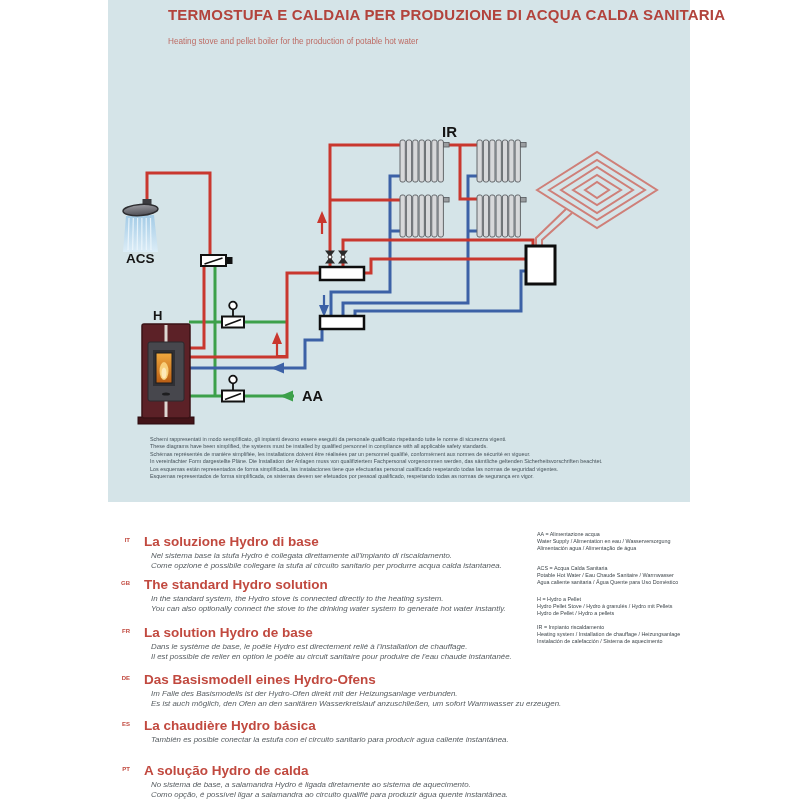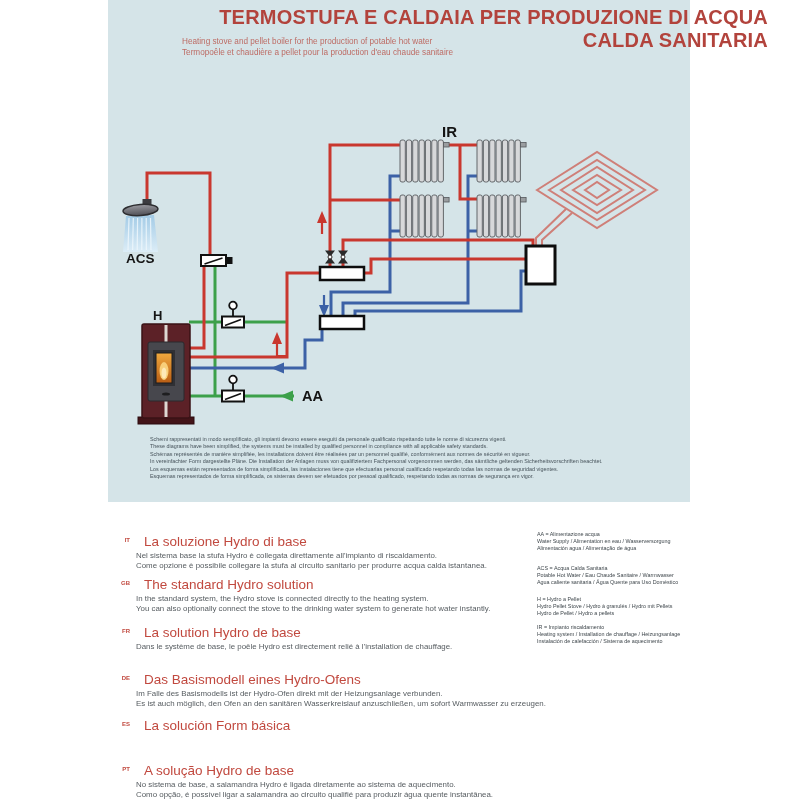--- a/index.html
+++ b/index.html
@@ -1,45 +1,44 @@
 <!DOCTYPE html>
 <html><head>
 <meta charset="utf-8">
 <style>
   html,body{margin:0;padding:0;background:#ffffff;}
   #page{position:relative;width:800px;height:800px;background:#ffffff;overflow:hidden;
         font-family:"Liberation Sans",sans-serif;}
   #panel{position:absolute;left:108px;top:0;width:582px;height:502px;background:#d5e4e8;}
-  #title{position:absolute;left:168px;top:6px;width:600px;font-size:20px;font-weight:bold;
-         letter-spacing:.2px;color:#b2433c;text-align:right;}
-  #subtitles{position:absolute;left:168px;top:37px;font-size:8.2px;line-height:10.6px;color:#bd6b64;margin-left:14px;}
+  #title{position:absolute;left:168px;top:6px;width:600px;font-size:15px;font-weight:bold;
+         letter-spacing:.2px;color:#b2433c;}
+  #subtitles{position:absolute;left:168px;top:37px;font-size:8.2px;line-height:10.6px;color:#bd6b64;}
   #disclaimer{position:absolute;left:150px;top:436px;width:535px;font-size:5.4px;
               line-height:7.4px;color:#46525a;}
   .sec{position:absolute;left:0;width:430px;}
   .sec .code{position:absolute;left:112px;width:18px;text-align:right;font-size:6px;
              font-weight:bold;color:#c1493f;top:3px;}
-  .sec .hd{position:absolute;left:136px;top:0;width:420px;font-size:13.5px;font-weight:normal;
+  .sec .hd{position:absolute;left:136px;top:0;width:420px;font-size:13.5px;font-weight:bold;
            color:#c1493f;white-space:nowrap;padding-left:8px;}
-  .sec .bd{position:absolute;left:136px;top:16.5px;width:430px;font-size:7.9px;
-           line-height:10.4px;color:#565c60;white-space:nowrap;}
+  .sec .bd{position:absolute;left:151px;top:16.5px;width:430px;font-size:7.9px;
+           line-height:10.4px;color:#565c60;white-space:nowrap;font-style:italic;}
   .leg{position:absolute;left:537px;width:230px;font-size:5.4px;line-height:7px;color:#3f474c;}
   svg text{font-family:"Liberation Sans",sans-serif;font-weight:bold;fill:#141414;}
 </style>
 </head>
 <body>
 
 <div id="page">
 
   <div id="panel"></div>
 
   <div id="title">TERMOSTUFA E CALDAIA PER PRODUZIONE DI ACQUA CALDA SANITARIA</div>
 
   <div id="subtitles">
     <div>Heating stove and pellet boiler for the production of potable hot water</div>
-    <div>Termopoêle et chaudière a pellet pour la production d'eau chaude sanitaire</div>
   </div>
 
   <svg style="position:absolute;left:0;top:0;" width="800" height="510" viewBox="0 0 800 510">
     <defs>
       <linearGradient id="sprayGrad" x1="0" y1="0" x2="0" y2="1">
         <stop offset="0" stop-color="#a3cbe6"></stop>
           <stop offset="1" stop-color="#dcedf7"></stop>
       </linearGradient>
       <linearGradient id="headGrad" x1="0" y1="0" x2="0" y2="1">
         <stop offset="0" stop-color="#9a9aa0"></stop>
@@ -193,39 +192,41 @@
     <div class="bd">
         <div>In the standard system, the Hydro stove is connected directly to the heating system.</div>
                     <div>You can also optionally connect the stove to the drinking water system to generate hot water instantly.</div>
       </div>
   </div>
   <div class="sec" style="top:625px">
     <span class="code">FR</span>
     <div class="hd">La solution Hydro de base</div>
     <div class="bd">
         <div>Dans le système de base, le poêle Hydro est directement relié à l'installation de chauffage.</div>
+                    <div>Il est possible de relier en option le poêle au circuit sanitaire pour produire de l'eau chaude instantanée.</div>
       </div>
   </div>
   <div class="sec" style="top:672px">
     <span class="code">DE</span>
     <div class="hd">Das Basismodell eines Hydro-Ofens</div>
     <div class="bd">
         <div>Im Falle des Basismodells ist der Hydro-Ofen direkt mit der Heizungsanlage verbunden.</div>
                     <div>Es ist auch möglich, den Ofen an den sanitären Wasserkreislauf anzuschließen, um sofort Warmwasser zu erzeugen.</div>
       </div>
   </div>
   <div class="sec" style="top:718px">
     <span class="code">ES</span>
-    <div class="hd">La solución Form básica</div>
-    <div class="bd">
+    <div class="hd">La chaudière Hydro básica</div>
+    <div class="bd">
+                    <div>También es posible conectar la estufa con el circuito sanitario para producir agua caliente instantánea.</div>
       </div>
   </div>
   <div class="sec" style="top:763px">
     <span class="code">PT</span>
-    <div class="hd">A solução Hydro de base</div>
+    <div class="hd">A solução Hydro de calda</div>
     <div class="bd">
         <div>No sistema de base, a salamandra Hydro é ligada diretamente ao sistema de aquecimento.</div>
                     <div>Como opção, é possível ligar a salamandra ao circuito qualifié para produzir água quente instantânea.</div>
       </div>
   </div>
 
   <div class="leg" style="top:531px">
     <div>AA = Alimentazione acqua</div>
     <div>Water Supply / Alimentation en eau / Wasserversorgung</div>
     <div>Alimentación agua / Alimentação de água</div>

